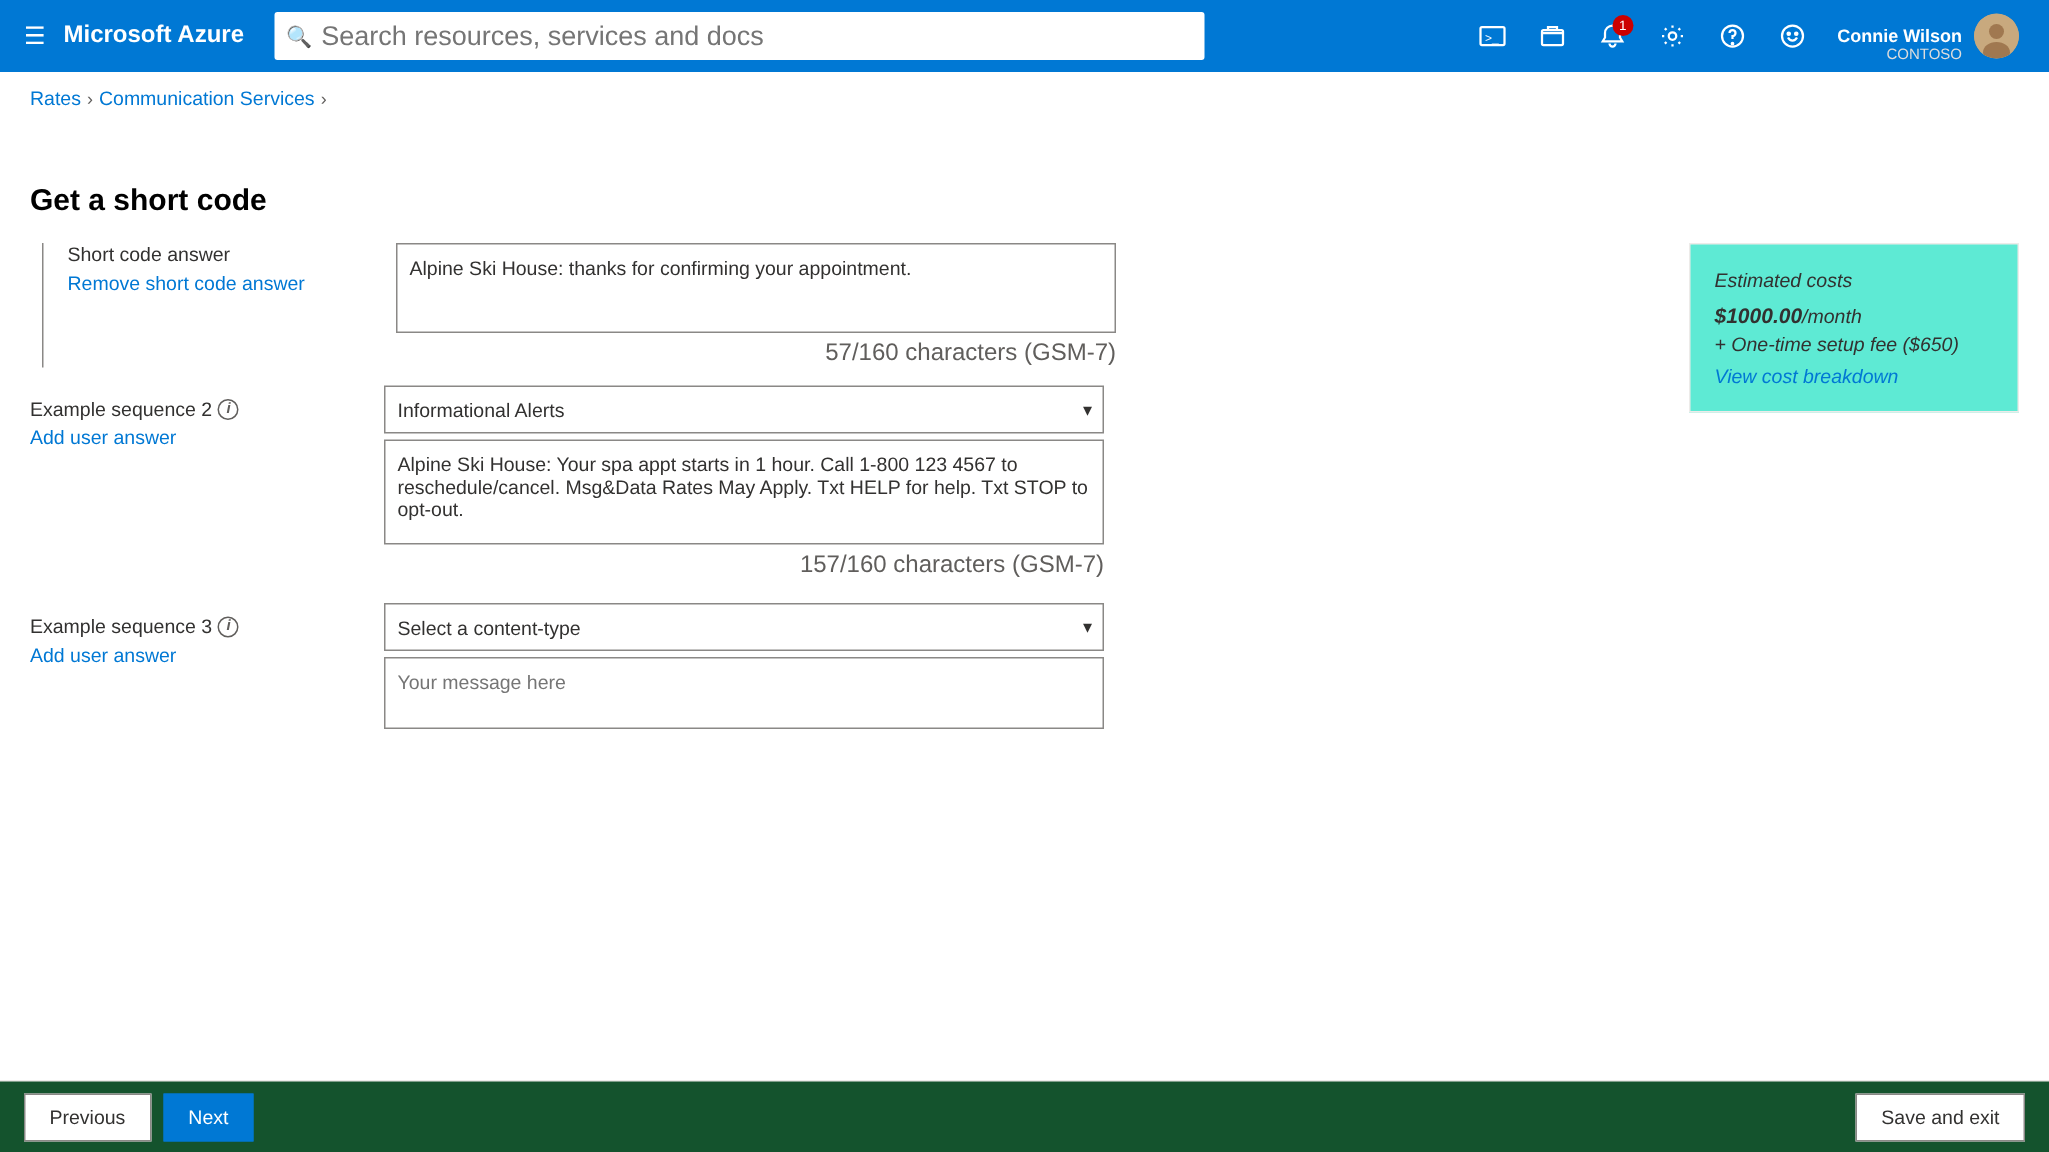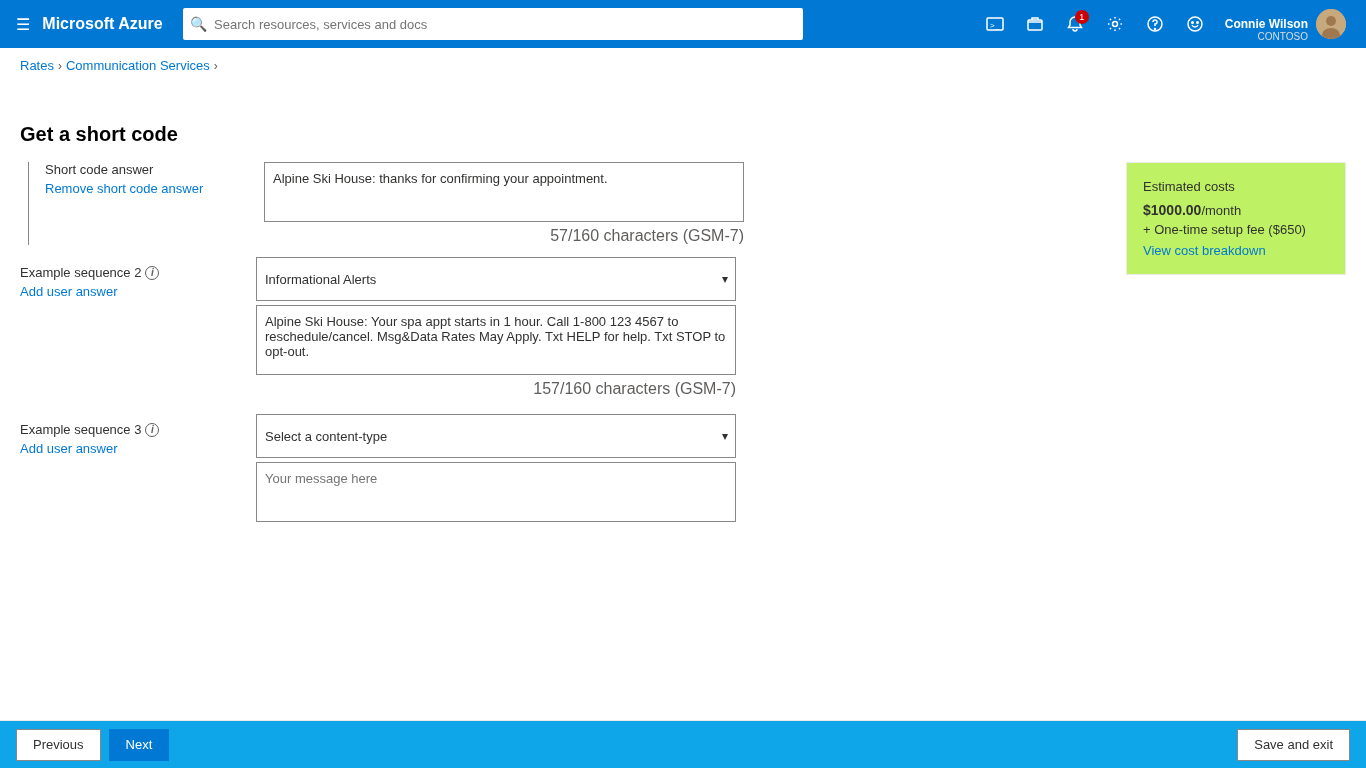--- a/index.html
+++ b/index.html
@@ -25,21 +25,21 @@
       background: #fff;
       border-radius: 2px;
       padding: 0 8px;
       height: 32px;
       gap: 6px;
     }
     .topnav-search input {
       border: none;
       outline: none;
       width: 100%;
-      font-size: 13px;
+      font-size: 18px;
       color: #323130;
     }
     .topnav-search-icon { color: #605e5c; font-size: 14px; }
     .topnav-icons { display: flex; align-items: center; gap: 4px; margin-left: auto; }
     .topnav-icon-btn {
       width: 36px; height: 36px;
       display: flex; align-items: center; justify-content: center;
       color: #fff; cursor: pointer; border-radius: 2px; position: relative;
       font-size: 16px;
     }
@@ -115,21 +115,21 @@
       height: 60px;
       border: 1px solid #8a8886;
       padding: 8px;
       font-size: 13px;
       font-family: 'Segoe UI', Arial, sans-serif;
       resize: none;
       color: #323130;
       outline: none;
     }
     textarea.tall { height: 70px; }
-    textarea.message-area { height: 60px; color: #a19f9d; }
+    textarea.message-area { height: 48px; color: #a19f9d; }
     .char-count {
       font-size: 16px;
       color: #605e5c;
       text-align: right;
       width: 480px;
       margin-top: 2px;
     }
 
     
     .example-section {
@@ -169,21 +169,21 @@
     .example-fields { flex: 1; }
 
     
     .select-wrapper {
       position: relative;
       width: 480px;
       margin-bottom: 4px;
     }
     .select-wrapper select {
       width: 100%;
-      height: 44px;
+      height: 32px;
       border: 1px solid #8a8886;
       padding: 0 8px;
       font-size: 13px;
       font-family: 'Segoe UI', Arial, sans-serif;
       color: #323130;
       appearance: none;
       background: #fff;
       cursor: pointer;
       outline: none;
     }
@@ -194,35 +194,36 @@
       pointer-events: none;
       font-size: 12px;
       color: #323130;
     }
 
     
     .costs-panel {
       width: 220px;
       border: 1px solid #edebe9;
       padding: 16px;
-      background: #bef264;
+      background: #5eead4;
       height: fit-content;
+      font-style: italic;
     }
     .costs-title { font-size: 13px; color: #323130; margin-bottom: 8px; }
     .costs-amount { font-size: 14px; font-weight: 600; color: #323130; }
     .costs-period { font-size: 13px; font-weight: 400; }
     .costs-setup { font-size: 13px; color: #323130; margin-top: 4px; }
     .costs-breakdown { color: #0078d4; text-decoration: none; font-size: 13px; cursor: pointer; display: block; margin-top: 6px; }
 
     
     .bottom-nav {
       position: fixed;
       bottom: 0; left: 0; right: 0;
       height: 48px;
-      background: #0ea5e9;
+      background: #14532d;
       border-top: 1px solid #edebe9;
       display: flex;
       align-items: center;
       padding: 0 16px;
       gap: 8px;
     }
     .btn-outline {
       height: 32px;
       padding: 0 16px;
       border: 1px solid #8a8886;

